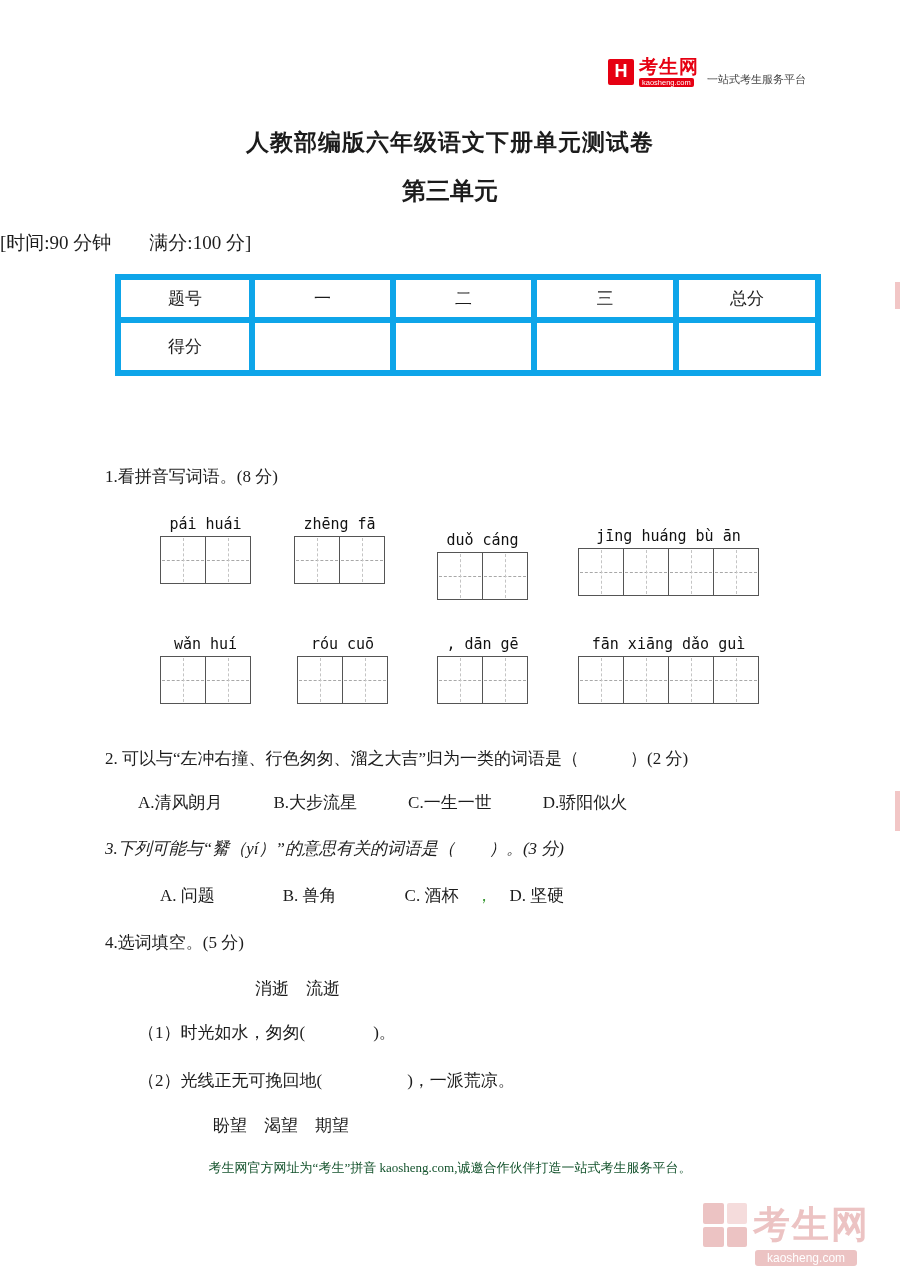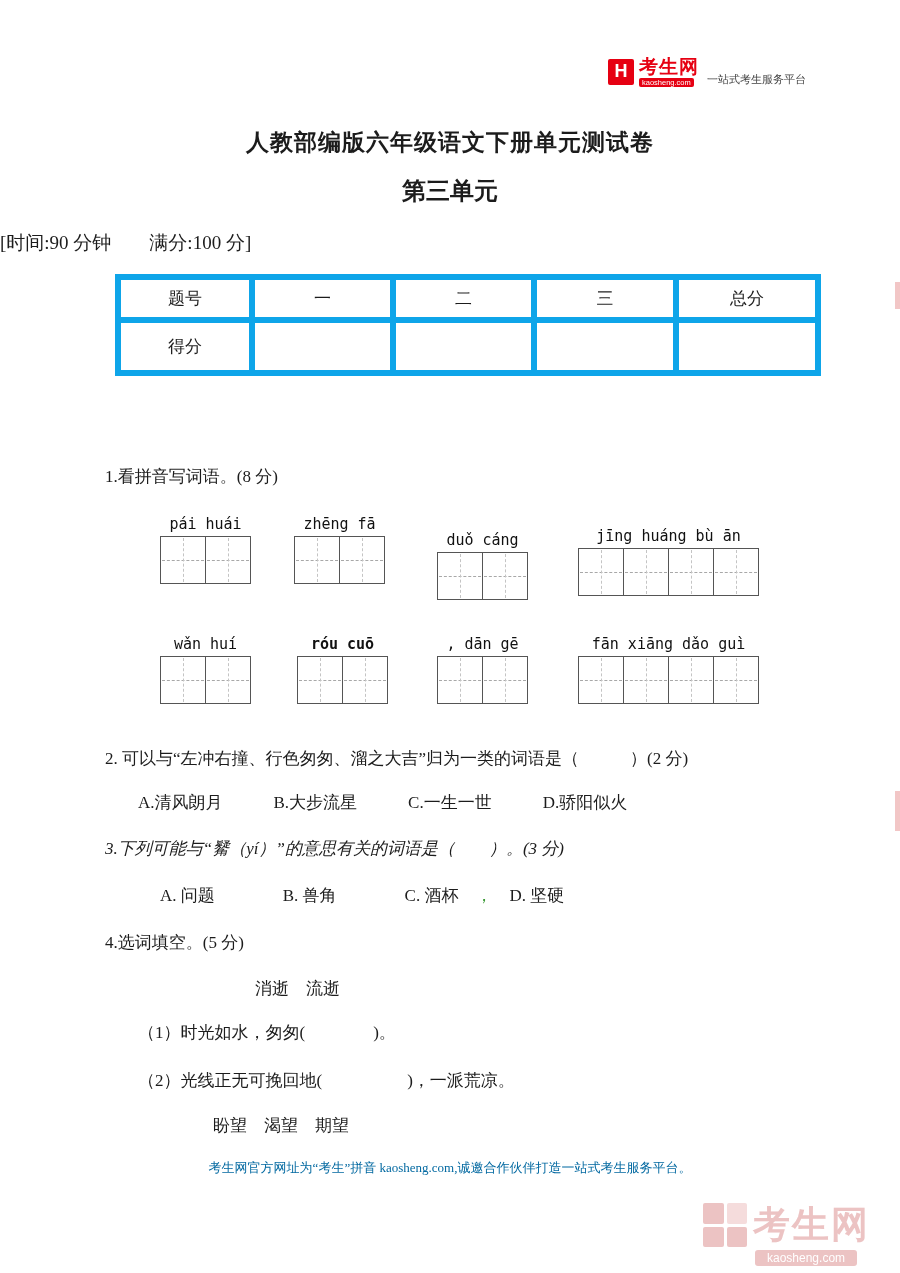--- a/index.html
+++ b/index.html
@@ -47,21 +47,21 @@
   .pinyin-label{font-family:"DejaVu Sans Mono",monospace;font-size:15px;
     margin-bottom:3px;white-space:nowrap;color:#111;}
   .grid-cells{display:flex;}
   .cell{position:relative;width:46px;height:48px;border:1px solid #555;background:#fff;box-sizing:border-box;}
   .cell + .cell{margin-left:-1px;}
   .cell::before{content:"";position:absolute;left:1px;right:1px;top:50%;border-top:1px dashed #a8a8a8;}
   .cell::after{content:"";position:absolute;top:1px;bottom:1px;left:50%;border-left:1px dashed #c4c4c4;}
   .green{color:#3a9a35;}
   
   .footer{position:absolute;top:1159px;left:0;width:100%;text-align:center;
-    font-size:13px;color:#0369a1;}
+    font-size:13px;color:#14532d;}
   
   .watermark{position:absolute;left:703px;top:1203px;width:190px;}
   .wm-row{display:flex;align-items:center;}
   .wm-icon{width:44px;height:44px;display:grid;grid-template-columns:1fr 1fr;
     grid-template-rows:1fr 1fr;gap:3px;}
   .wm-icon span{background:#ecc3c3;border-radius:2px;}
   .wm-icon span:nth-child(2){background:#f5dcdc;}
   .wm-brand{margin-left:6px;font-size:37px;font-weight:bold;color:#ecc3c3;
     font-family:"Liberation Sans",sans-serif;letter-spacing:2px;line-height:40px;}
   .wm-domain{margin-top:3px;margin-left:52px;display:inline-block;background:#ecc3c3;
@@ -143,21 +143,21 @@
       </div>
   </div>
 
   <div class="pinyin-group" style="left:160px;top:635px;">
     <div class="pinyin-label">wǎn huí</div>
     <div class="grid-cells">
         <div class="cell"></div>
         <div class="cell"></div>
       </div>
   </div>
-  <div class="pinyin-group" style="left:297px;top:635px;font-weight:bold;">
+  <div class="pinyin-group" style="left:297px;top:635px;">
     <div class="pinyin-label">róu cuō</div>
     <div class="grid-cells">
         <div class="cell"></div>
         <div class="cell"></div>
       </div>
   </div>
   <div class="pinyin-group" style="left:437px;top:635px;">
     <div class="pinyin-label">, dān gē</div>
     <div class="grid-cells">
         <div class="cell"></div>

